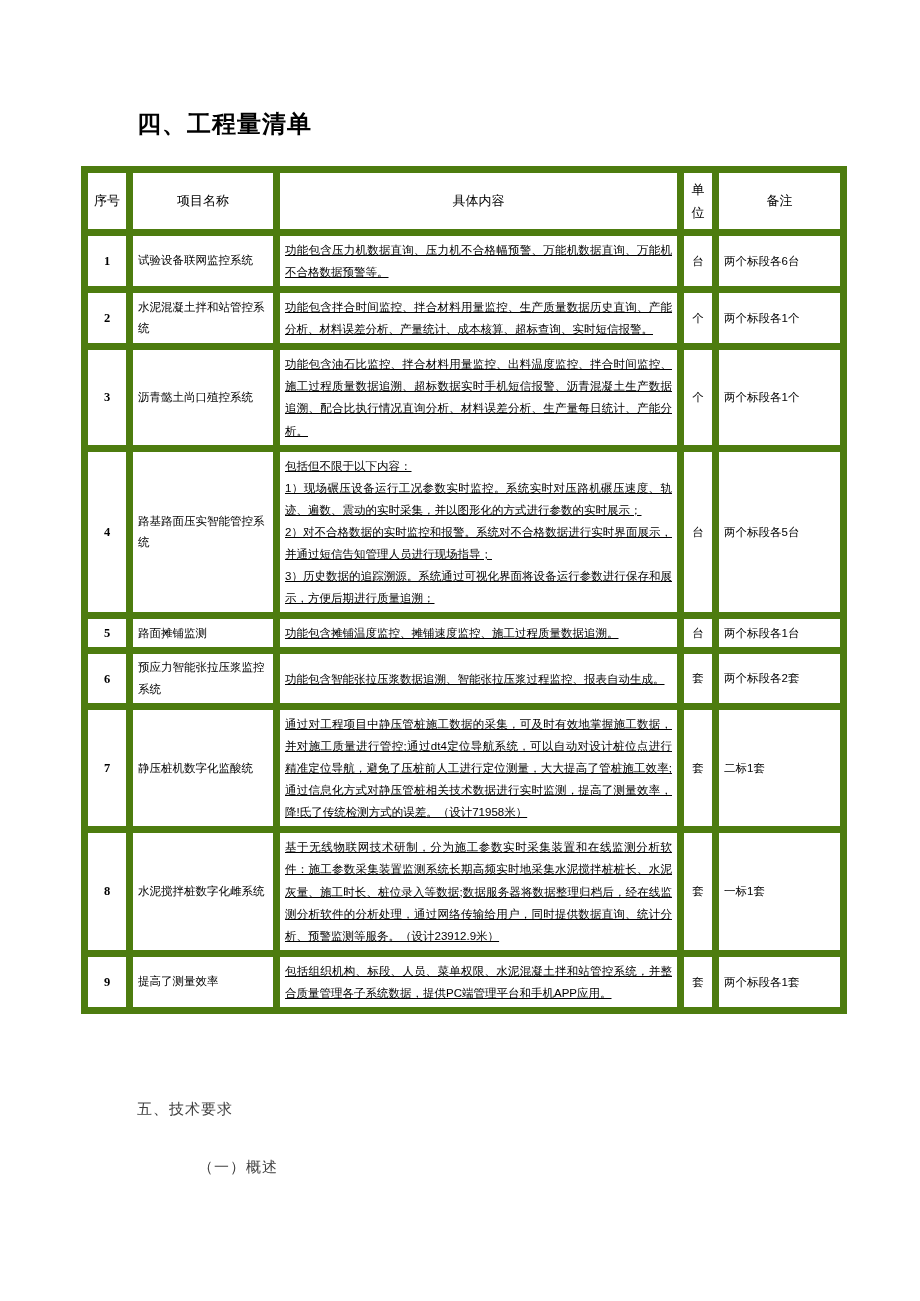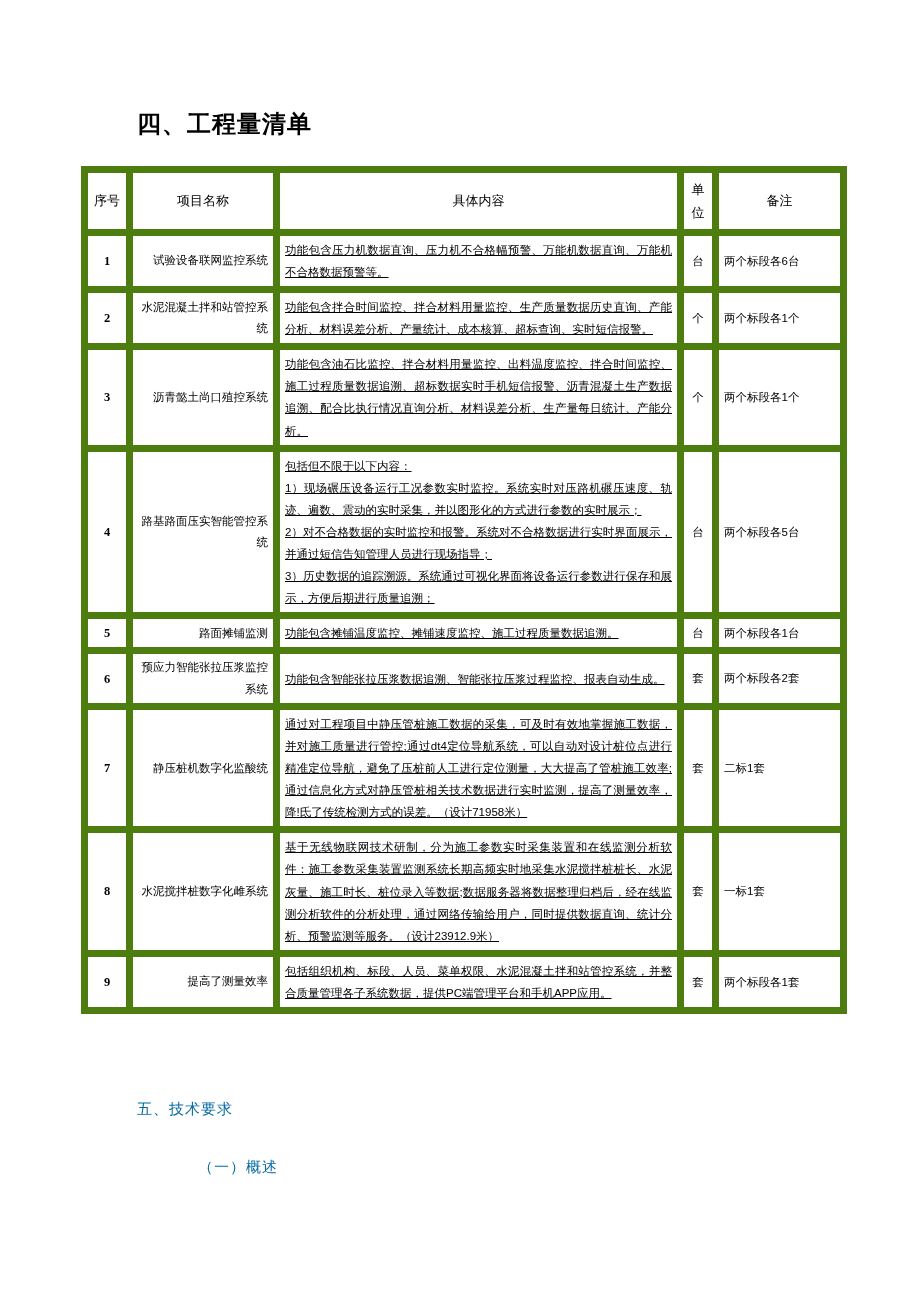--- a/index.html
+++ b/index.html
@@ -60,21 +60,21 @@
   .col-unit  { width: 35px; }
   .col-note  { width: 128px; }
 
   td.cell-no {
     text-align: center;
     font-weight: bold;
     font-size: 12.5px;
     font-family: "Liberation Serif", "DejaVu Serif", serif;
   }
   td.cell-name {
-    text-align: right;
+    text-align: left;
     font-size: 11.5px;
     line-height: 1.85;
   }
   td.cell-desc {
     text-align: justify;
     text-justify: inter-ideograph;
     font-size: 11.5px;
     line-height: 1.92;
     padding-left: 4px;
     padding-right: 3px;
@@ -86,21 +86,21 @@
   }
   td.cell-note {
     font-size: 11.5px;
   }
 
   .footer-sec {
     position: absolute;
     left: 137px;
     font-family: "Liberation Serif", "DejaVu Serif", serif;
     font-size: 15px;
-    color: #0369a1;
+    color: #404040;
     letter-spacing: 1px;
     white-space: nowrap;
   }
   #footer-heading { top: 1100px; }
   #footer-sub { top: 1158px; left: 198px; }
 </style>
 </head>
 <body>
 
 <div class="page">

